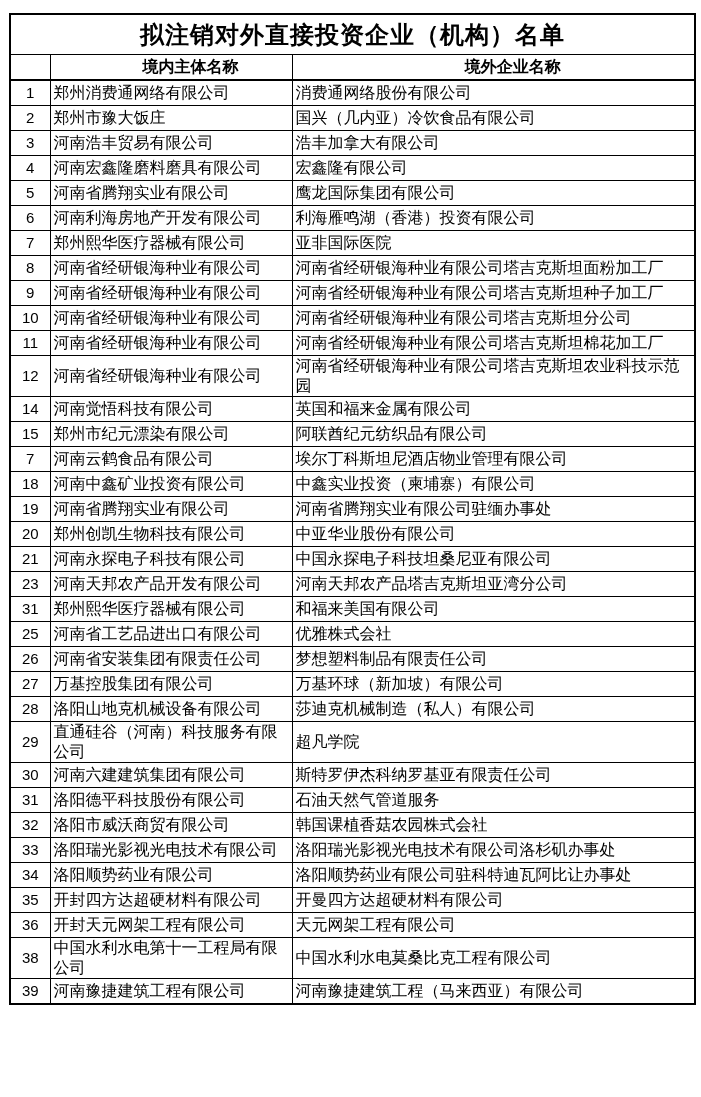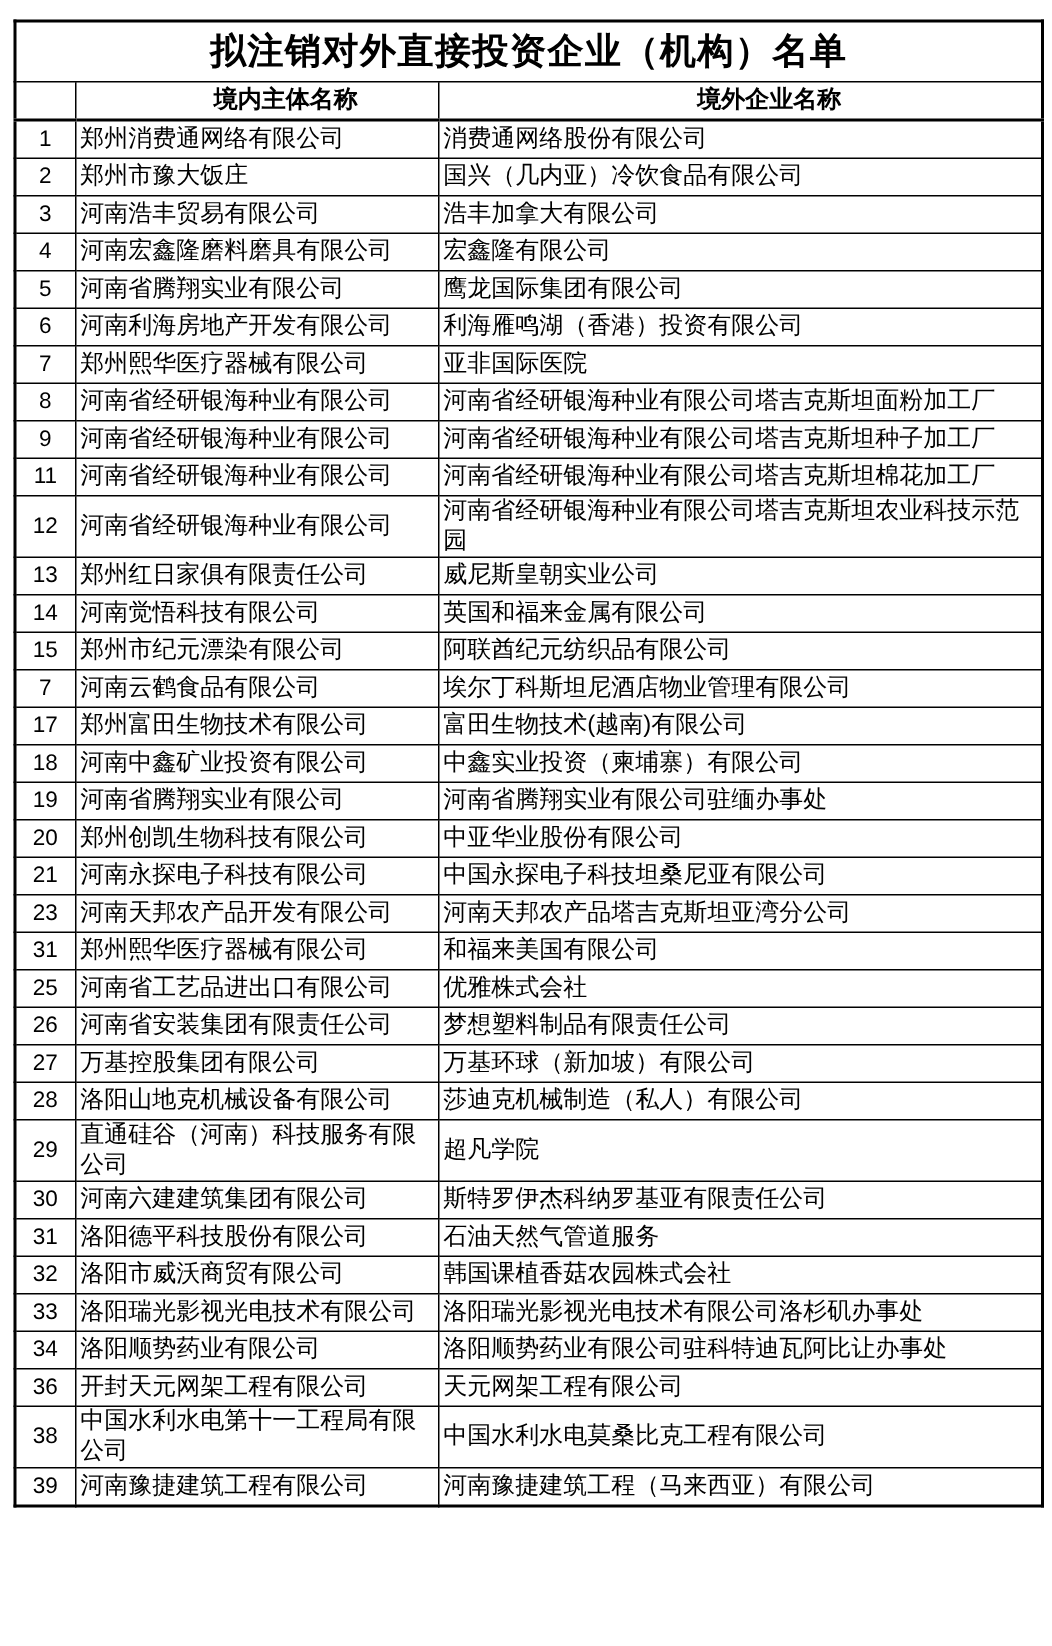--- a/index.html
+++ b/index.html
@@ -140,55 +140,50 @@
           <td class="col-no">8</td>
           <td class="col-domestic">河南省经研银海种业有限公司</td>
           <td class="col-overseas">河南省经研银海种业有限公司塔吉克斯坦面粉加工厂</td>
         </tr>
         <tr>
           <td class="col-no">9</td>
           <td class="col-domestic">河南省经研银海种业有限公司</td>
           <td class="col-overseas">河南省经研银海种业有限公司塔吉克斯坦种子加工厂</td>
         </tr>
         <tr>
+          <td class="col-no">10</td>
+          <td class="col-domestic">河南省经研银海种业有限公司</td>
+          <td class="col-overseas">河南省经研银海种业有限公司塔吉克斯坦分公司</td>
+        </tr>
+        <tr>
           <td class="col-no">11</td>
           <td class="col-domestic">河南省经研银海种业有限公司</td>
           <td class="col-overseas">河南省经研银海种业有限公司塔吉克斯坦棉花加工厂</td>
         </tr>
         <tr>
           <td class="col-no">12</td>
           <td class="col-domestic">河南省经研银海种业有限公司</td>
           <td class="col-overseas">河南省经研银海种业有限公司塔吉克斯坦农业科技示范园</td>
-        </tr>
-        <tr>
-          <td class="col-no">13</td>
-          <td class="col-domestic">郑州红日家俱有限责任公司</td>
-          <td class="col-overseas">威尼斯皇朝实业公司</td>
         </tr>
         <tr>
           <td class="col-no">14</td>
           <td class="col-domestic">河南觉悟科技有限公司</td>
           <td class="col-overseas">英国和福来金属有限公司</td>
         </tr>
         <tr>
           <td class="col-no">15</td>
           <td class="col-domestic">郑州市纪元漂染有限公司</td>
           <td class="col-overseas">阿联酋纪元纺织品有限公司</td>
         </tr>
         <tr>
           <td class="col-no">7</td>
           <td class="col-domestic">河南云鹤食品有限公司</td>
           <td class="col-overseas">埃尔丁科斯坦尼酒店物业管理有限公司</td>
         </tr>
         <tr>
-          <td class="col-no">17</td>
-          <td class="col-domestic">郑州富田生物技术有限公司</td>
-          <td class="col-overseas">富田生物技术(越南)有限公司</td>
-        </tr>
-        <tr>
           <td class="col-no">18</td>
           <td class="col-domestic">河南中鑫矿业投资有限公司</td>
           <td class="col-overseas">中鑫实业投资（柬埔寨）有限公司</td>
         </tr>
         <tr>
           <td class="col-no">19</td>
           <td class="col-domestic">河南省腾翔实业有限公司</td>
           <td class="col-overseas">河南省腾翔实业有限公司驻缅办事处</td>
         </tr>
         <tr>
@@ -255,20 +250,25 @@
           <td class="col-no">33</td>
           <td class="col-domestic">洛阳瑞光影视光电技术有限公司</td>
           <td class="col-overseas">洛阳瑞光影视光电技术有限公司洛杉矶办事处</td>
         </tr>
         <tr>
           <td class="col-no">34</td>
           <td class="col-domestic">洛阳顺势药业有限公司</td>
           <td class="col-overseas">洛阳顺势药业有限公司驻科特迪瓦阿比让办事处</td>
         </tr>
         <tr>
+          <td class="col-no">35</td>
+          <td class="col-domestic">开封四方达超硬材料有限公司</td>
+          <td class="col-overseas">开曼四方达超硬材料有限公司</td>
+        </tr>
+        <tr>
           <td class="col-no">36</td>
           <td class="col-domestic">开封天元网架工程有限公司</td>
           <td class="col-overseas">天元网架工程有限公司</td>
         </tr>
         <tr>
           <td class="col-no">38</td>
           <td class="col-domestic">中国水利水电第十一工程局有限公司</td>
           <td class="col-overseas">中国水利水电莫桑比克工程有限公司</td>
         </tr>
         <tr>

